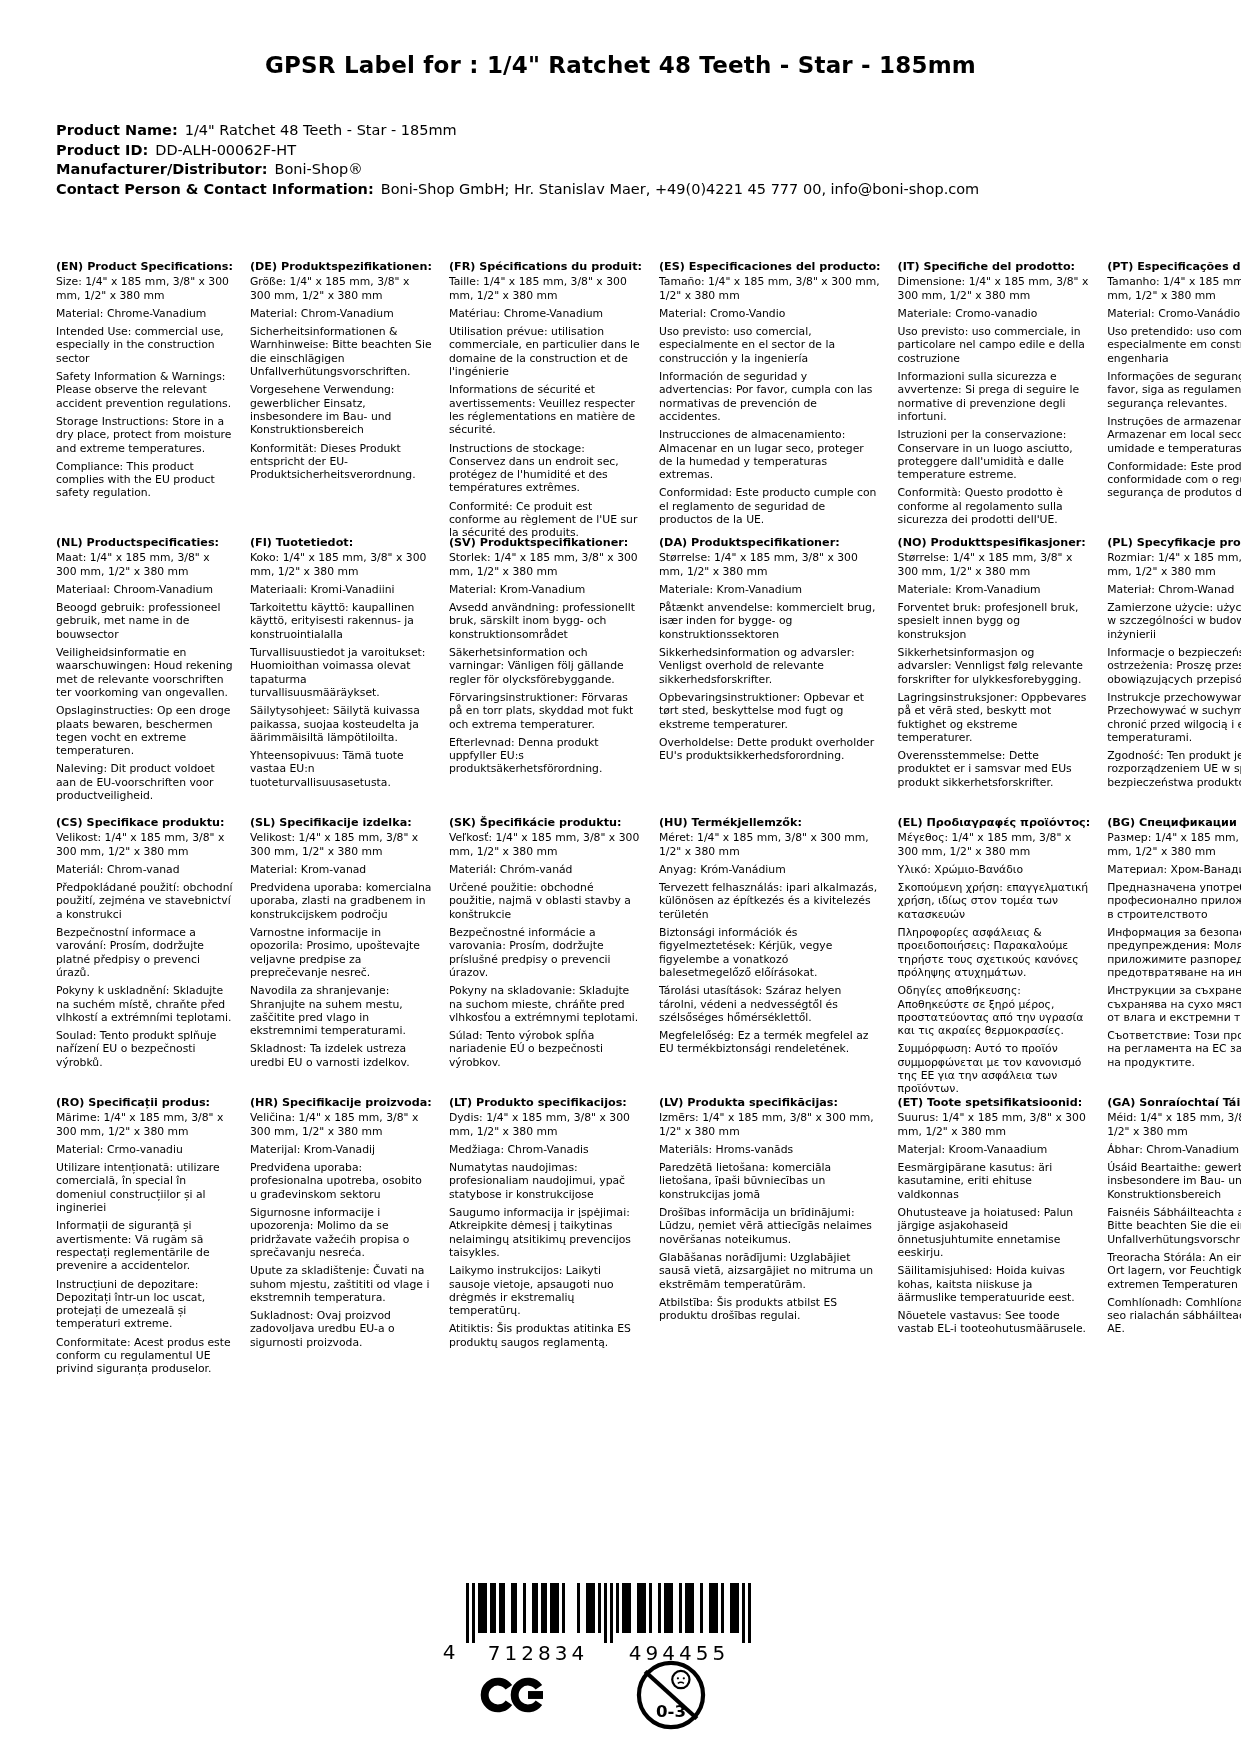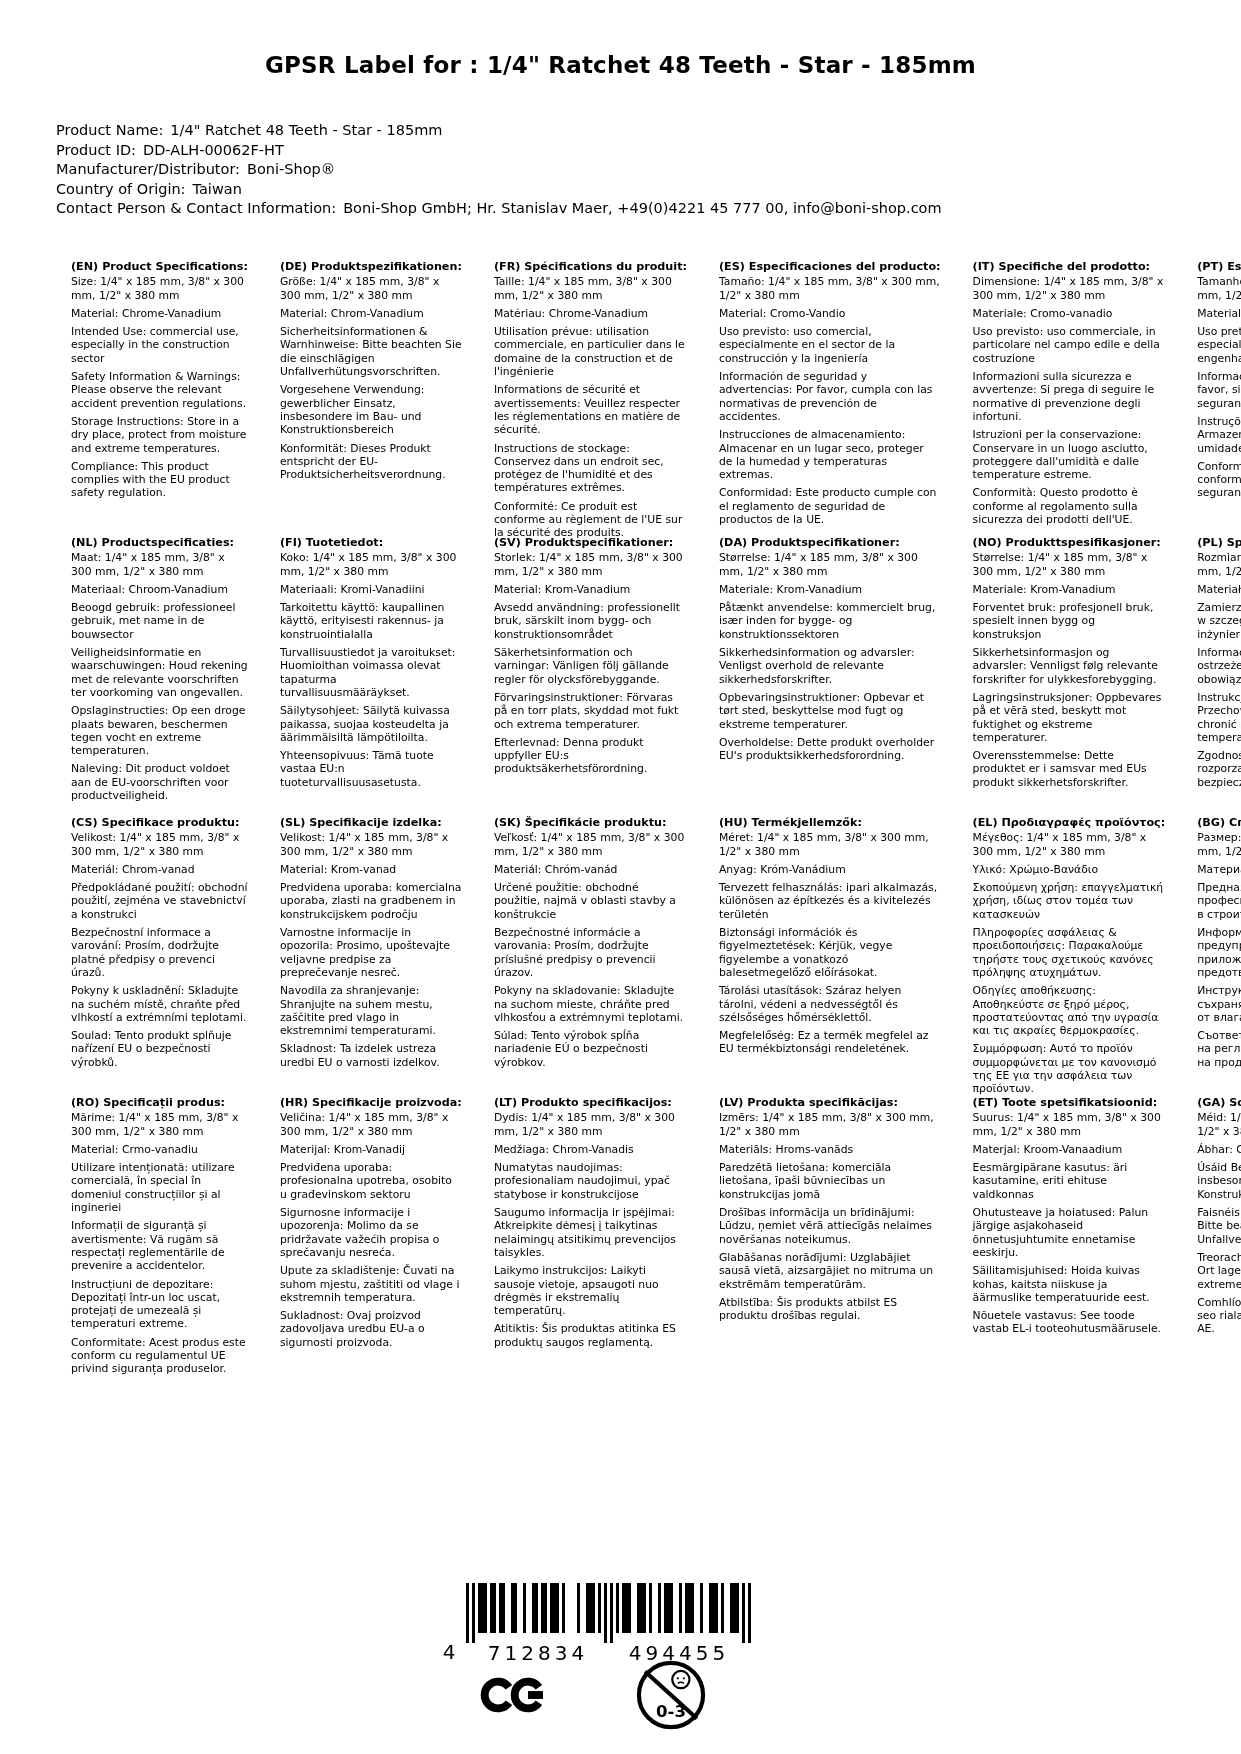--- a/index.html
+++ b/index.html
@@ -4,27 +4,27 @@
 <style>
   html,body{margin:0;padding:0;background:#fff;}
   body{font-family:"DejaVu Sans","Liberation Sans",sans-serif;color:#000;}
   .page{position:relative;width:1241px;height:1754px;background:#fff;overflow:hidden;}
 
   .title{position:absolute;top:52px;left:0;width:100%;text-align:center;
          font-size:23px;font-weight:bold;letter-spacing:.2px;}
 
   .product-info{position:absolute;left:56px;top:121px;font-size:14.5px;line-height:19.6px;}
   .pi-row{white-space:nowrap;}
-  .pi-label{font-weight:normal;}
+  .pi-label{font-weight:bold;}
   .pi-value{margin-left:7px;}
 
   .lang-grid{position:absolute;left:56px;top:260px;width:1132px;
              display:grid;grid-template-columns:repeat(6,1fr);column-gap:17px;
              grid-template-rows:276px 280px 280px auto;}
-  .lang-block{font-size:10.8px;line-height:13.3px;overflow:visible;margin-left:15px;}
+  .lang-block{font-size:10.8px;line-height:13.3px;overflow:visible;}
   .lang-header{font-weight:bold;font-size:11.2px;margin:0 0 2px 0;white-space:nowrap;}
   .lang-par{margin:0 0 5px 0;}
 
   .barcode-area{position:absolute;top:1583px;left:0;width:100%;
                 display:flex;justify-content:center;}
   .barcode-row{display:flex;align-items:flex-end;gap:8px;transform:translateX(-22px);}
   .bc-first{font-size:20px;line-height:1;padding-bottom:1px;}
 
   .symbols-area{position:absolute;top:1658px;left:0;width:100%;
                 display:flex;justify-content:center;align-items:flex-end;gap:86px;
@@ -44,23 +44,20 @@
   </div>
 
   <div class="pi-row">
     <span class="pi-label">Product ID:</span><span class="pi-value">DD-ALH-00062F-HT</span>
   </div>
 
   <div class="pi-row">
     <span class="pi-label">Manufacturer/Distributor:</span><span class="pi-value">Boni-Shop®</span>
   </div>
 
-  <div class="pi-row">
-    <span class="pi-label">Country of Origin:</span><span class="pi-value">Taiwan</span>
-  </div>
 
   <div class="pi-row">
     <span class="pi-label">Contact Person &amp; Contact Information:</span><span class="pi-value">Boni-Shop GmbH; Hr. Stanislav Maer, +49(0)4221 45 777 00, info@boni-shop.com</span>
   </div>
 </div>
 
   <div class="lang-grid">
   <div class="lang-block">
     <p class="lang-header">(EN) Product Specifications:</p>
     <div class="lang-body">

